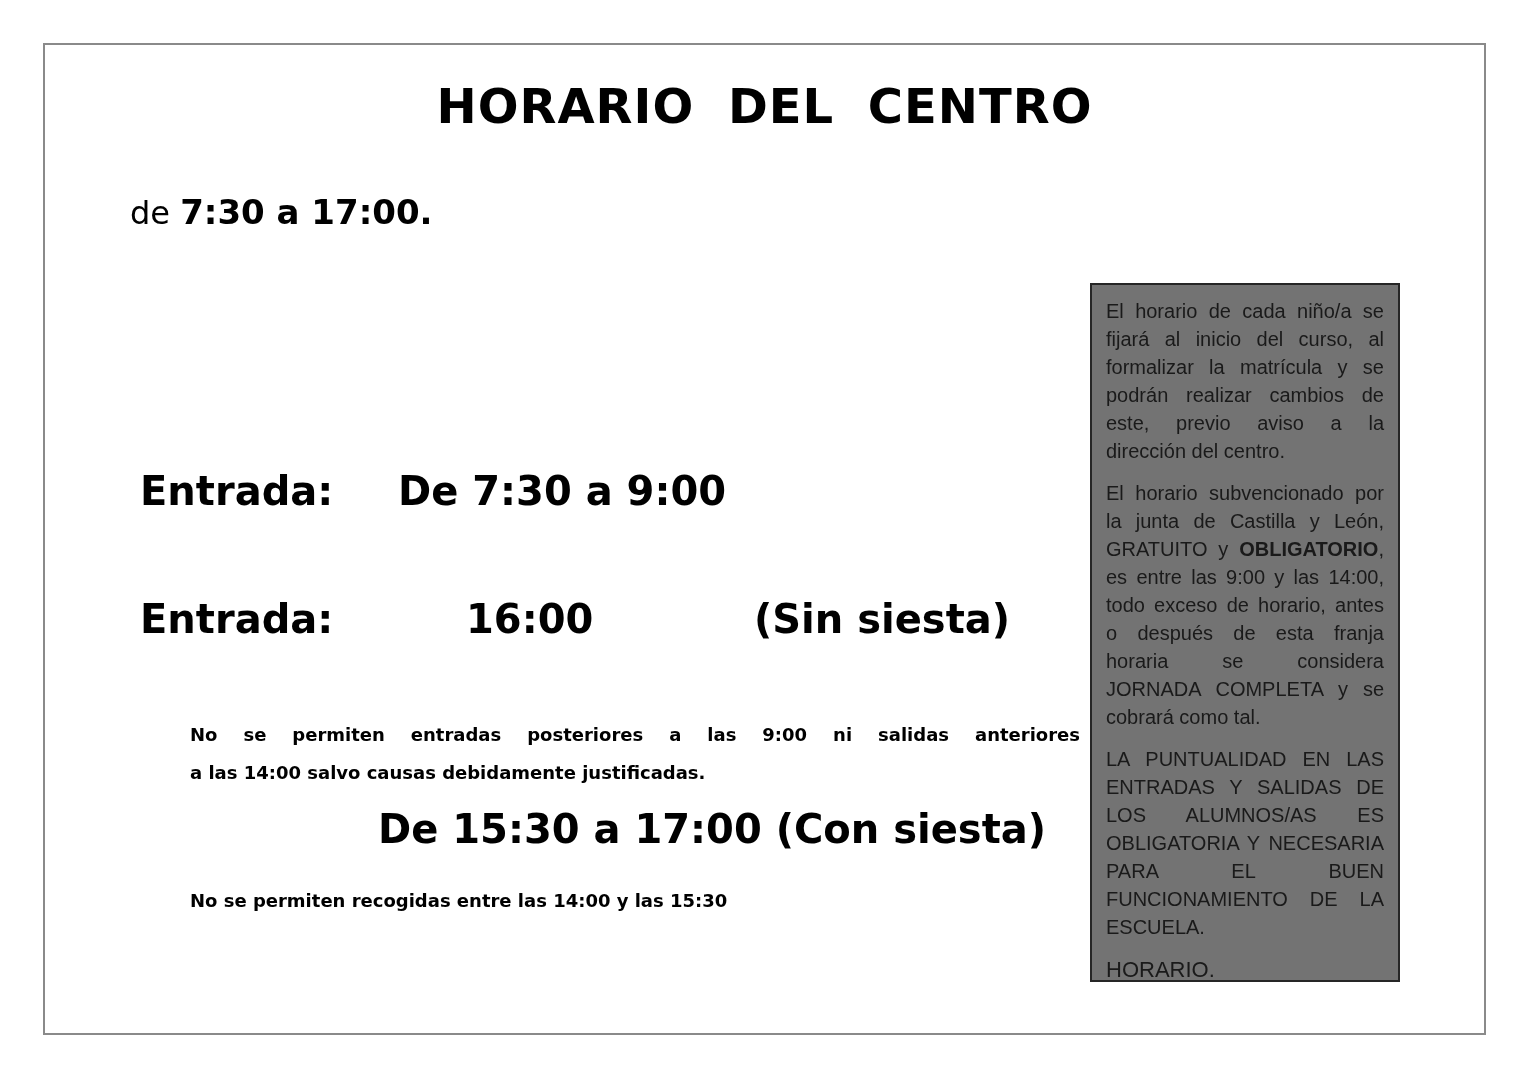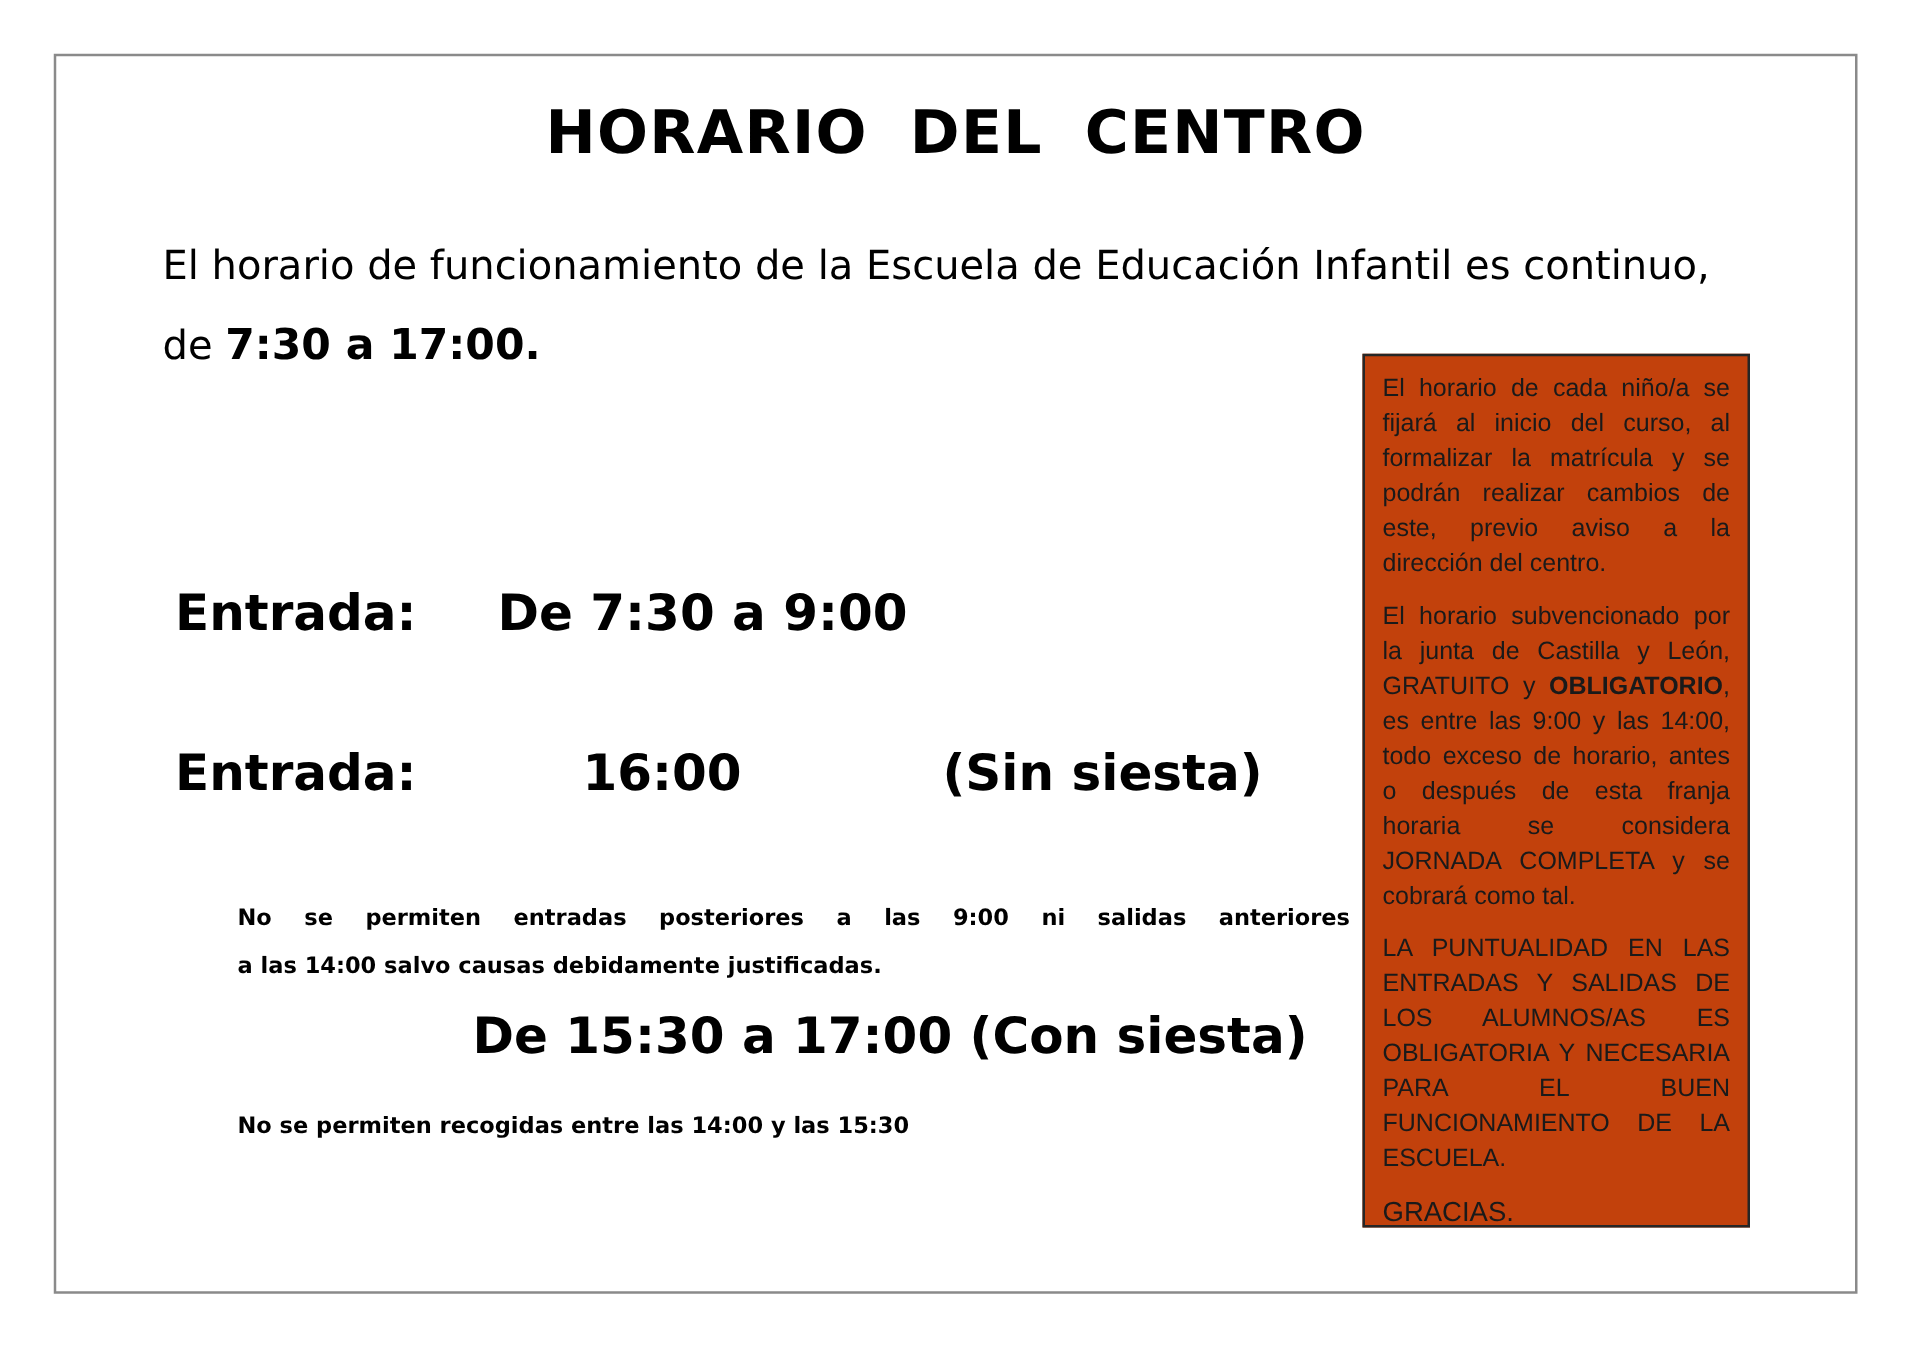--- a/index.html
+++ b/index.html
@@ -88,21 +88,21 @@
   .rule-pickup { top: 882px; width: 920px; }
   .side-box {
     position: absolute;
     left: 1090px;
     top: 283px;
     width: 310px;
     height: 699px;
     box-sizing: border-box;
     border: 2px solid #262626;
     padding: 12px 14px;
-    background: #c2410c;
+    background: #737373;
     font-family: "Liberation Sans", sans-serif;
     font-size: 20px;
     line-height: 28px;
     text-align: justify;
     color: #1a1a1a;
   }
   .side-box p {
     margin: 0 0 14px 0;
   }
   .side-box p:last-child {
@@ -119,21 +119,20 @@
 </head>
 <body>
 
 <div class="page">
 
   <div class="page-frame"></div>
 
   <h1 class="doc-title">HORARIO DEL CENTRO</h1>
 
   <div class="intro">
-    <div>El horario de funcionamiento de la Escuela de Educación Infantil es continuo,</div>
     <div><span>de </span><span class="bold-time">7:30 a 17:00.</span></div>
   </div>
 
   <div class="sched-row row-entrada">
     <span class="label">Entrada:</span>
     <span class="value">De 7:30 a 9:00</span>
   </div>
 
   <div class="sched-row row-salida">
     <span class="label">Entrada:</span>
@@ -147,16 +146,16 @@
   </div>
 
   <div class="siesta-line">De 15:30 a 17:00 (Con siesta)</div>
 
   <div class="rule rule-pickup">No se permiten recogidas entre las 14:00 y las 15:30</div>
 
   <div class="side-box">
     <p>El horario de cada niño/a se fijará al inicio del curso, al formalizar la matrícula y se podrán realizar cambios de este, previo aviso a la dirección del centro.</p>
     <p><span>El horario subvencionado por la junta de Castilla y León, GRATUITO y </span><strong>OBLIGATORIO</strong><span>, es entre las 9:00 y las 14:00, todo exceso de horario, antes o después de esta franja horaria se considera JORNADA COMPLETA y se cobrará como tal.</span></p>
     <p>LA PUNTUALIDAD EN LAS ENTRADAS Y SALIDAS DE LOS ALUMNOS/AS ES OBLIGATORIA Y NECESARIA PARA EL BUEN FUNCIONAMIENTO DE LA ESCUELA.</p>
-    <p class="gracias">GRACIAS.</p>
+    <p class="gracias">HORARIO.</p>
   </div>
 
 </div>
 
 </body></html>

